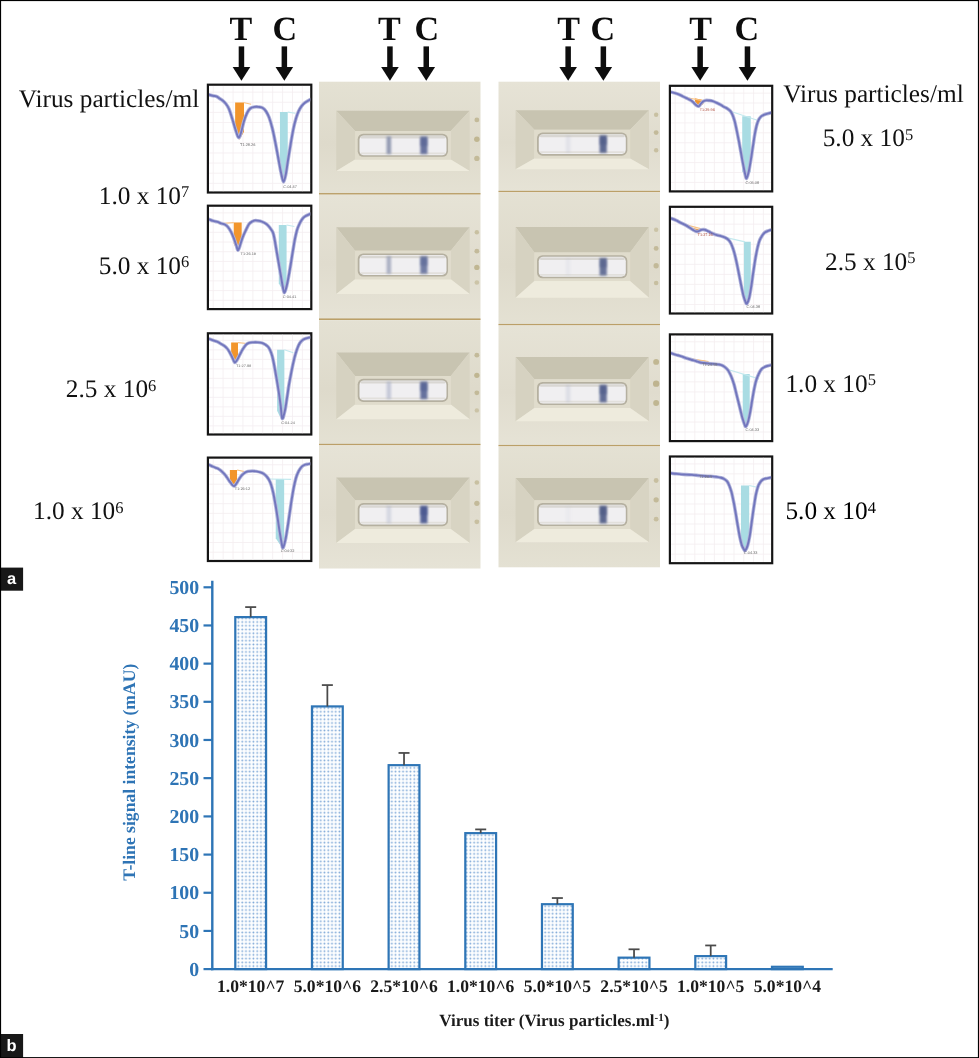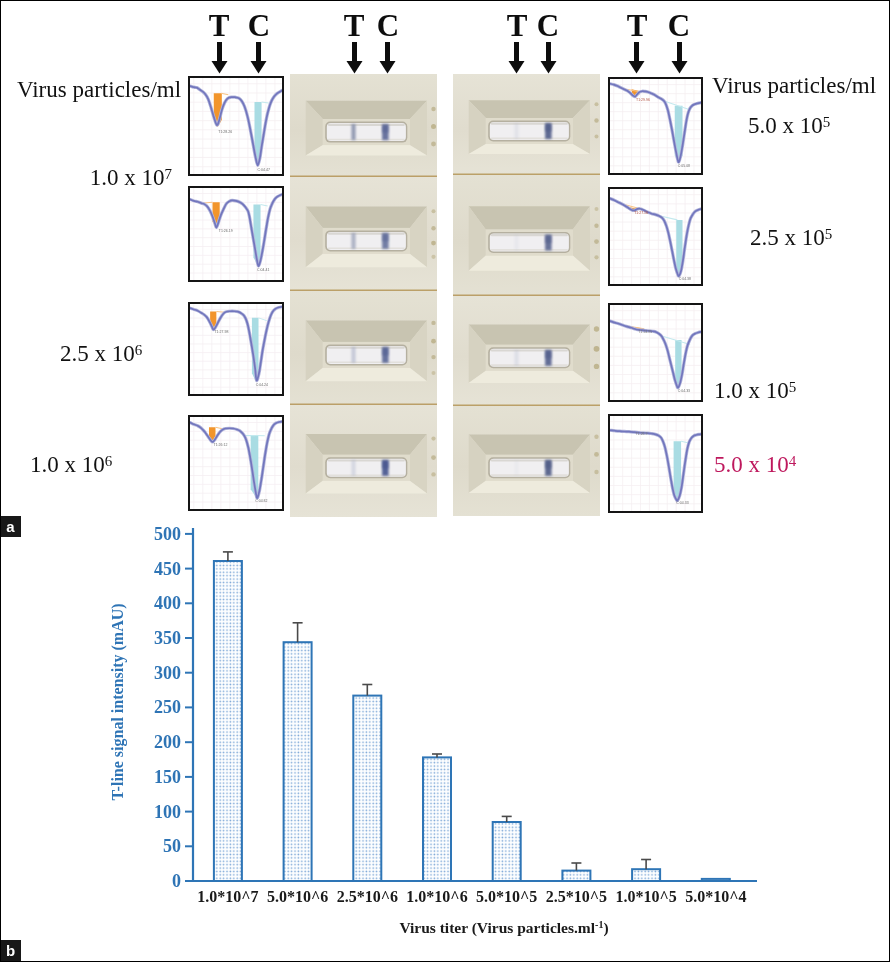--- a/index.html
+++ b/index.html
@@ -36,27 +36,28 @@
       <rect x="6" y="0" width="5" height="20.5" fill="#0d0d0d"></rect>
       <polygon points="0.5,19 16.5,19 8.5,31.5" fill="#0d0d0d"></polygon>
     </svg>
     <div style="position:absolute;left:655px;top:9px;width:48px;text-align:center;font:bold 31px 'Liberation Serif',serif;color:#0d0d0d;line-height:33px;">C</div>
     <svg style="position:absolute;left:671px;top:42px;" width="17" height="32" viewBox="0 0 17 32">
       <rect x="6" y="0" width="5" height="20.5" fill="#0d0d0d"></rect>
       <polygon points="0.5,19 16.5,19 8.5,31.5" fill="#0d0d0d"></polygon>
     </svg>
     <div style="position:absolute;left:17px;top:77px;width:165px;text-align:left;font:23px 'Liberation Serif',serif;color:#111;white-space:nowrap;">Virus particles/ml</div>
     <div style="position:absolute;left:30px;top:120px;width:142px;text-align:right;font:23px 'Liberation Serif',serif;color:#111;white-space:nowrap;margin-top:45px;">1.0 x 10<sup style="font-size:15px;vertical-align:6px">7</sup></div>
+    <div style="position:absolute;left:30px;top:229px;width:142px;text-align:right;font:23px 'Liberation Serif',serif;color:#111;white-space:nowrap;">5.0 x 10<sup style="font-size:15px;vertical-align:6px">6</sup></div>
     <div style="position:absolute;left:30px;top:341px;width:142px;text-align:center;font:23px 'Liberation Serif',serif;color:#111;white-space:nowrap;">2.5 x 10<sup style="font-size:15px;vertical-align:6px">6</sup></div>
     <div style="position:absolute;left:30px;top:452px;width:142px;text-align:left;font:23px 'Liberation Serif',serif;color:#111;white-space:nowrap;">1.0 x 10<sup style="font-size:15px;vertical-align:6px">6</sup></div>
     <div style="position:absolute;left:712px;top:73px;width:170px;text-align:left;font:23px 'Liberation Serif',serif;color:#111;white-space:nowrap;">Virus particles/ml</div>
     <div style="position:absolute;left:714px;top:113px;width:150px;text-align:center;font:23px 'Liberation Serif',serif;color:#111;white-space:nowrap;">5.0 x 10<sup style="font-size:15px;vertical-align:6px">5</sup></div>
     <div style="position:absolute;left:714px;top:225px;width:150px;text-align:left;font:23px 'Liberation Serif',serif;color:#111;white-space:nowrap;margin-left:36px;">2.5 x 10<sup style="font-size:15px;vertical-align:6px">5</sup></div>
-    <div style="position:absolute;left:714px;top:336px;width:150px;text-align:left;font:23px 'Liberation Serif',serif;color:#111;white-space:nowrap;margin-top:42px;">1.0 x 10<sup style="font-size:15px;vertical-align:6px">5</sup></div>
-    <div style="position:absolute;left:714px;top:452px;width:150px;text-align:left;font:23px 'Liberation Serif',serif;color:#be185d;white-space:nowrap;">5.0 x 10<sup style="font-size:15px;vertical-align:6px">4</sup></div>
+    <div style="position:absolute;left:714px;top:336px;width:150px;text-align:left;font:23px 'Liberation Serif',serif;color:#111;white-space:nowrap;">1.0 x 10<sup style="font-size:15px;vertical-align:6px">5</sup></div>
+    <div style="position:absolute;left:714px;top:452px;width:150px;text-align:left;font:23px 'Liberation Serif',serif;color:#000000;white-space:nowrap;">5.0 x 10<sup style="font-size:15px;vertical-align:6px">4</sup></div>
     <div style="position:absolute;left:188px;top:76px;width:96px;height:100px;border:2px solid #151515;background:#fff;box-sizing:border-box;">
       <svg width="92" height="96" viewBox="0 0 96 100" preserveAspectRatio="none" style="display:block">
         <path d="M4.0,0V100M13.4,0V100M22.8,0V100M32.2,0V100M41.6,0V100M51.0,0V100M60.4,0V100M69.8,0V100M79.2,0V100M88.6,0V100M0,6.0H96M0,15.6H96M0,25.2H96M0,34.8H96M0,44.4H96M0,54.0H96M0,63.6H96M0,73.2H96M0,82.8H96M0,92.4H96" stroke="#f4eef1" stroke-width="0.8" fill="none"></path>
         <path d="M67.3,24.9 H74.7 V81.5 L70.7,91.3 L67.3,81.5 Z" fill="#a9dce3"></path>
         <line x1="74.7" y1="24.9" x2="82.0" y2="26.0" stroke="#c3e9ee" stroke-width="1.1"></line>
         <path d="M24.8,15.8 H33.2 V43.5 L28.9,51.0 L24.8,43.5 Z" fill="#f2952b"></path>
         <line x1="32.5" y1="15.8" x2="40.0" y2="17.5" stroke="#f8c386" stroke-width="1.1"></line>
         <path d="M0.0,8.5 C0.7,8.7 2.8,9.2 4.0,9.5 C5.2,9.8 6.0,9.6 7.0,10.0 C8.0,10.4 9.0,11.3 10.0,12.0 C11.0,12.7 12.0,13.2 13.0,14.0 C14.0,14.8 15.0,15.7 16.0,17.0 C17.0,18.3 18.0,19.7 19.0,22.0 C20.0,24.3 21.0,27.8 22.0,31.0 C23.0,34.2 24.0,38.0 25.0,41.0 C26.0,44.0 27.1,48.5 28.0,49.0 C28.9,49.5 29.7,46.5 30.5,44.0 C31.3,41.5 32.1,37.0 33.0,34.0 C33.9,31.0 35.0,28.1 36.0,26.0 C37.0,23.9 37.8,22.5 39.0,21.5 C40.2,20.5 41.7,20.2 43.0,20.0 C44.3,19.8 45.7,19.8 47.0,20.0 C48.3,20.2 49.8,20.3 51.0,21.0 C52.2,21.7 53.0,22.5 54.0,24.0 C55.0,25.5 56.0,27.3 57.0,30.0 C58.0,32.7 59.0,36.0 60.0,40.0 C61.0,44.0 62.0,49.0 63.0,54.0 C64.0,59.0 65.1,65.2 66.0,70.0 C66.9,74.8 67.7,79.5 68.5,83.0 C69.3,86.5 70.0,91.0 70.7,91.0 C71.5,91.0 72.3,86.5 73.0,83.0 C73.7,79.5 74.2,74.7 75.0,70.0 C75.8,65.3 76.7,59.8 77.5,55.0 C78.3,50.2 79.2,45.0 80.0,41.0 C80.8,37.0 81.7,33.8 82.5,31.0 C83.3,28.2 84.1,26.0 85.0,24.0 C85.9,22.0 87.0,20.3 88.0,19.0 C89.0,17.7 89.7,17.0 91.0,16.0 C92.3,15.0 95.2,13.5 96.0,13.0" stroke="#b3b6db" stroke-width="3.4" fill="none" stroke-linejoin="round" stroke-linecap="round"></path>
         <path d="M0.0,8.5 C0.7,8.7 2.8,9.2 4.0,9.5 C5.2,9.8 6.0,9.6 7.0,10.0 C8.0,10.4 9.0,11.3 10.0,12.0 C11.0,12.7 12.0,13.2 13.0,14.0 C14.0,14.8 15.0,15.7 16.0,17.0 C17.0,18.3 18.0,19.7 19.0,22.0 C20.0,24.3 21.0,27.8 22.0,31.0 C23.0,34.2 24.0,38.0 25.0,41.0 C26.0,44.0 27.1,48.5 28.0,49.0 C28.9,49.5 29.7,46.5 30.5,44.0 C31.3,41.5 32.1,37.0 33.0,34.0 C33.9,31.0 35.0,28.1 36.0,26.0 C37.0,23.9 37.8,22.5 39.0,21.5 C40.2,20.5 41.7,20.2 43.0,20.0 C44.3,19.8 45.7,19.8 47.0,20.0 C48.3,20.2 49.8,20.3 51.0,21.0 C52.2,21.7 53.0,22.5 54.0,24.0 C55.0,25.5 56.0,27.3 57.0,30.0 C58.0,32.7 59.0,36.0 60.0,40.0 C61.0,44.0 62.0,49.0 63.0,54.0 C64.0,59.0 65.1,65.2 66.0,70.0 C66.9,74.8 67.7,79.5 68.5,83.0 C69.3,86.5 70.0,91.0 70.7,91.0 C71.5,91.0 72.3,86.5 73.0,83.0 C73.7,79.5 74.2,74.7 75.0,70.0 C75.8,65.3 76.7,59.8 77.5,55.0 C78.3,50.2 79.2,45.0 80.0,41.0 C80.8,37.0 81.7,33.8 82.5,31.0 C83.3,28.2 84.1,26.0 85.0,24.0 C85.9,22.0 87.0,20.3 88.0,19.0 C89.0,17.7 89.7,17.0 91.0,16.0 C92.3,15.0 95.2,13.5 96.0,13.0" stroke="#7276bd" stroke-width="1.8" fill="none" stroke-linejoin="round" stroke-linecap="round"></path>
         <text x="29.5" y="57.0" font-size="3.7" fill="#6a6a6a" font-family="Liberation Sans,sans-serif">T1:28.26</text>

